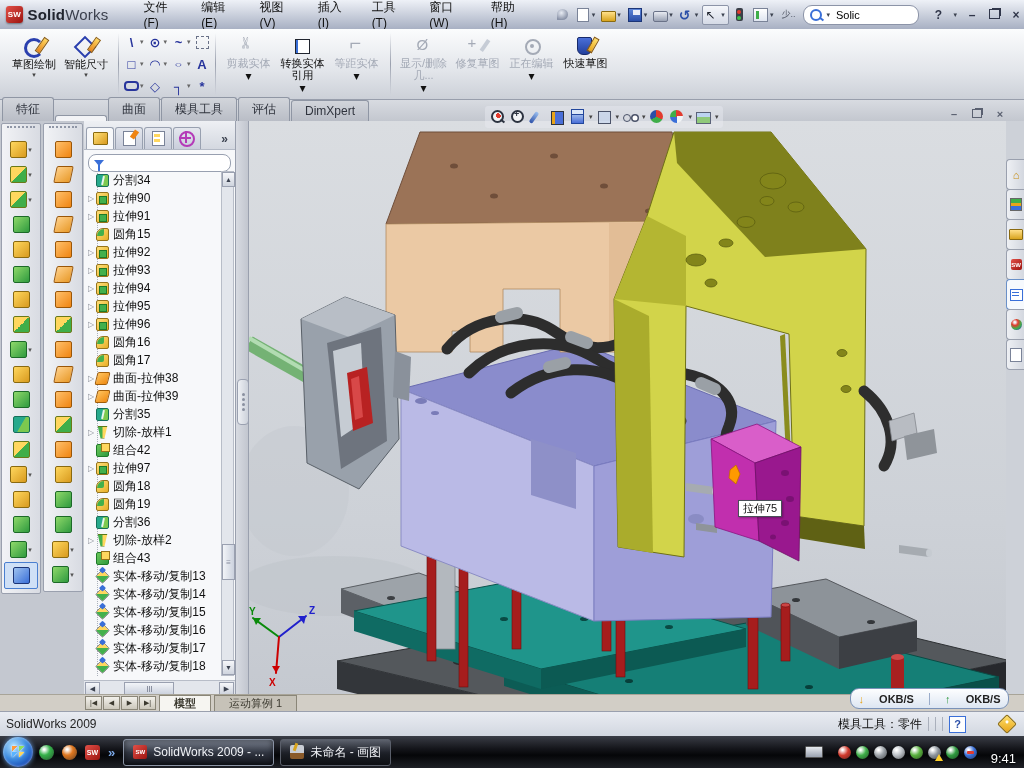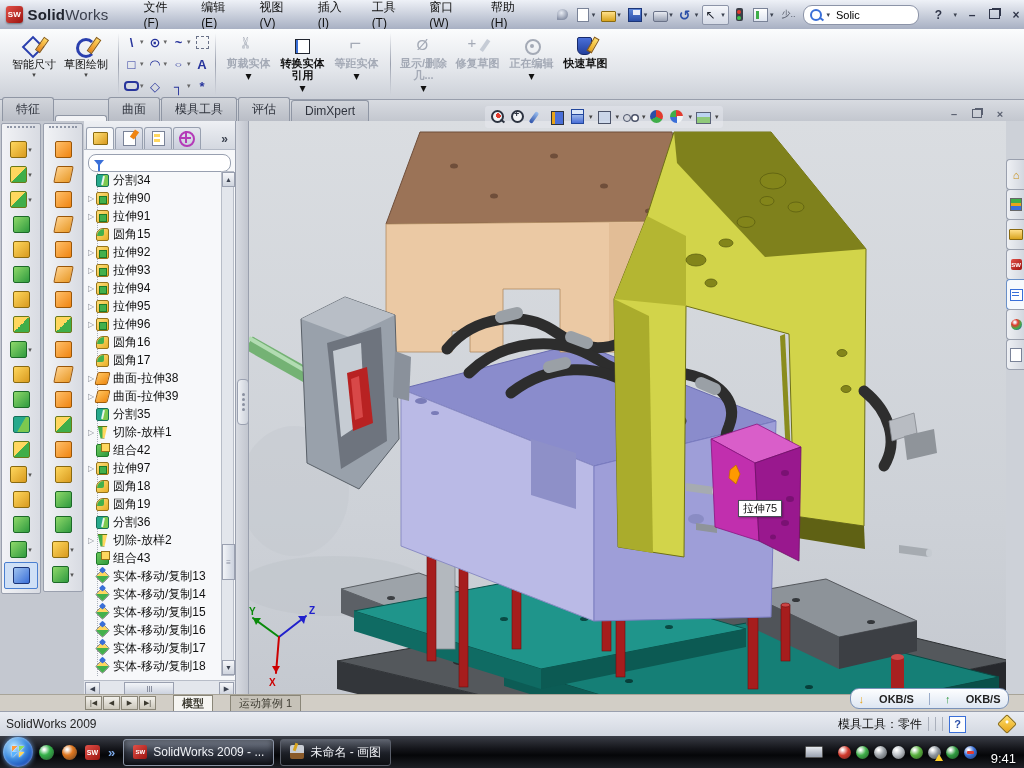--- a/index.html
+++ b/index.html
@@ -68,21 +68,21 @@
      background:linear-gradient(#ffd75e,#e8861a);transform:rotate(35deg);border:1px solid #8a5a10;}
   .sketchgrid{display:grid;grid-template-rows:repeat(3,1fr);grid-auto-flow:column;gap:0 2px;padding:2px 2px;}
   .sgitem{display:flex;align-items:center;gap:1px;padding:0 1px;}
   .sgglyph{width:15px;height:15px;display:flex;align-items:center;justify-content:center;
      color:#27349c;font-size:13px;font-weight:bold;}
   .sgar{font-size:7px;color:#666;}
   .pillglyph{width:12px;height:6px;border:2px solid #27349c;border-radius:4px;}
   .selboxglyph{width:11px;height:11px;border:1px dashed #6a7288;}
   .flatellipse{transform:scaleY(.55);}
   .midbtn{width:54px;display:flex;flex-direction:column;align-items:center;padding-top:4px;}
-  .midbtn .blabel{font-size:11px;line-height:12px;text-align:center;font-weight:bold;}
+  .midbtn .blabel{font-size:11px;line-height:12px;text-align:center;}
   .midbtn.disabled .blabel{color:#a4aab6;}
   .mi{width:22px;height:20px;position:relative;margin-bottom:1px;}
   .mi-trim::before{content:"✄";position:absolute;left:2px;top:-2px;font-size:15px;color:#a4aab6;transform:rotate(-90deg);}
   .mi-convert::before{content:"";position:absolute;left:3px;top:3px;width:13px;height:13px;background:#fff;
      border:1.5px solid #20242e;box-shadow:inset 2px 0 0 #3a6fd8;}
   .mi-offset::before{content:"⌐";position:absolute;left:4px;top:-4px;font-size:20px;color:#a4aab6;font-weight:bold;}
   .stackgroup{display:flex;flex-direction:column;justify-content:center;gap:2px;padding:2px 0;}
   .stackrow{display:flex;align-items:center;gap:4px;height:17px;}
   .stackrow .slabel{color:#a4aab6;font-size:11px;width:86px;}
   .srow-ic{width:14px;height:13px;flex:none;}
@@ -223,22 +223,22 @@
   .netwidget{position:absolute;left:850px;top:688px;width:157px;height:19px;z-index:40;
      background:linear-gradient(#fdfeff,#dde6f2);border:1px solid #7a92b8;border-radius:9px;
      display:flex;align-items:center;justify-content:space-around;font-size:11px;font-weight:bold;color:#222;}
   .nw-down{color:#e8a41a;} .nw-up{color:#2f9a3f;}
   .nw-div{width:1px;height:12px;background:#9aaccA;}
   
   .doctabs{position:absolute;left:0;top:694px;width:1024px;height:17px;background:#d2cec6;
      border-top:1px solid #a8a498;display:flex;align-items:stretch;padding-left:84px;box-sizing:border-box;}
   .navbtn{width:15px;margin:1px 0 1px 1px;background:linear-gradient(#f2f0ea,#ccc8bc);border:1px solid #8a8678;
      font-size:7px;display:flex;align-items:center;justify-content:center;color:#3c3a30;}
-  .dtab{padding:1px 8px;font-size:11px;display:flex;align-items:center;border:1px solid #8a8678;border-bottom:none;
-     background:#c6c2b8;color:#3c3a30;margin-left:17px;}
+  .dtab{padding:1px 14px;font-size:11px;display:flex;align-items:center;border:1px solid #8a8678;border-bottom:none;
+     background:#c6c2b8;color:#3c3a30;margin-left:3px;}
   .dtab.active{background:#f6f5f1;font-weight:bold;}
   
   .statusbar{position:absolute;left:0;top:711px;width:1024px;height:25px;
      background:linear-gradient(#e9ecf2,#d2d7e0);border-top:1px solid #9aa0ae;display:flex;align-items:center;box-sizing:border-box;}
   .sb-left{padding-left:6px;color:#222;}
   .sb-right{margin-left:auto;display:flex;align-items:center;gap:6px;padding-right:10px;}
   .sb-sep{width:1px;height:14px;background:#aab0bc;}
   .sb-help{width:15px;height:15px;background:#fff;border:1px solid #3a6fd8;color:#2b4fa8;font-weight:bold;
      font-size:11px;display:flex;align-items:center;justify-content:center;}
   .sb-tag{width:12px;height:12px;background:linear-gradient(135deg,#ffe06a,#e8a41a);border:1px solid #8a6a10;
@@ -346,27 +346,27 @@
       <span class="tb-ar">▾</span>
       <span class="winbtn">–</span>
       <span class="winbtn"><span class="restore-glyph"></span></span>
       <span class="winbtn">×</span>
     </div>
   </div>
 
   <div class="ribbon">
     <div class="rgroup" id="bigbtns">
         <div class="bigbtn">
+          <div class="bicon bi-sketch"></div>
+          <div class="blabel">草图绘制</div>
+          <div class="bar">▾</div>
+        </div>
+        <div class="bigbtn">
           <div class="bicon bi-dim"></div>
           <div class="blabel">智能尺寸</div>
-          <div class="bar">▾</div>
-        </div>
-        <div class="bigbtn">
-          <div class="bicon bi-sketch"></div>
-          <div class="blabel">草图绘制</div>
           <div class="bar">▾</div>
         </div>
       </div>
     <div class="rsep"></div>
     <div class="sketchgrid" id="sketchgrid">
         <div class="sgitem">
           <span class="sgglyph">\</span>
           <span class="sgar">▾</span>
         </div>
         <div class="sgitem">

